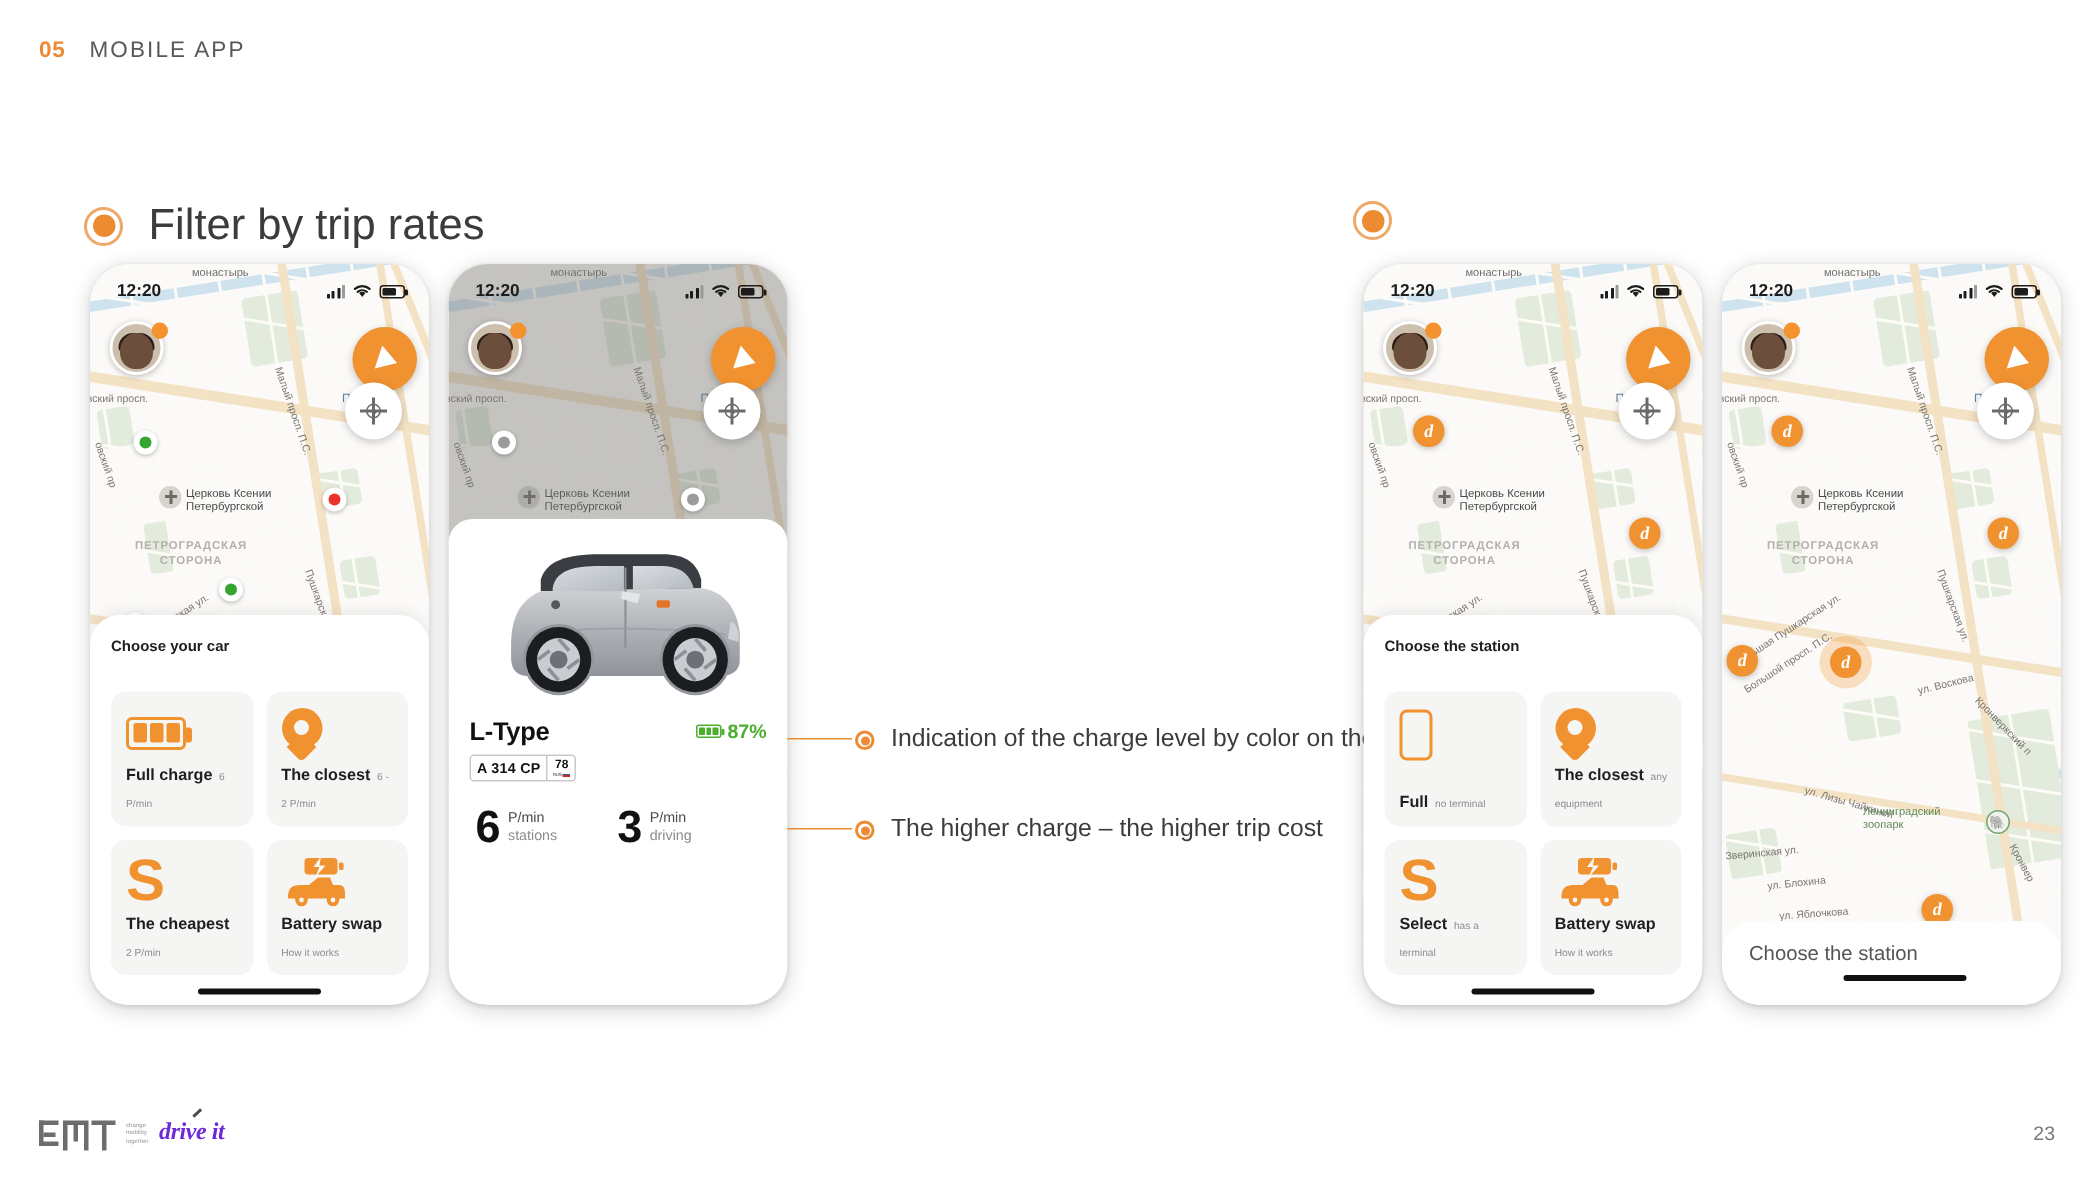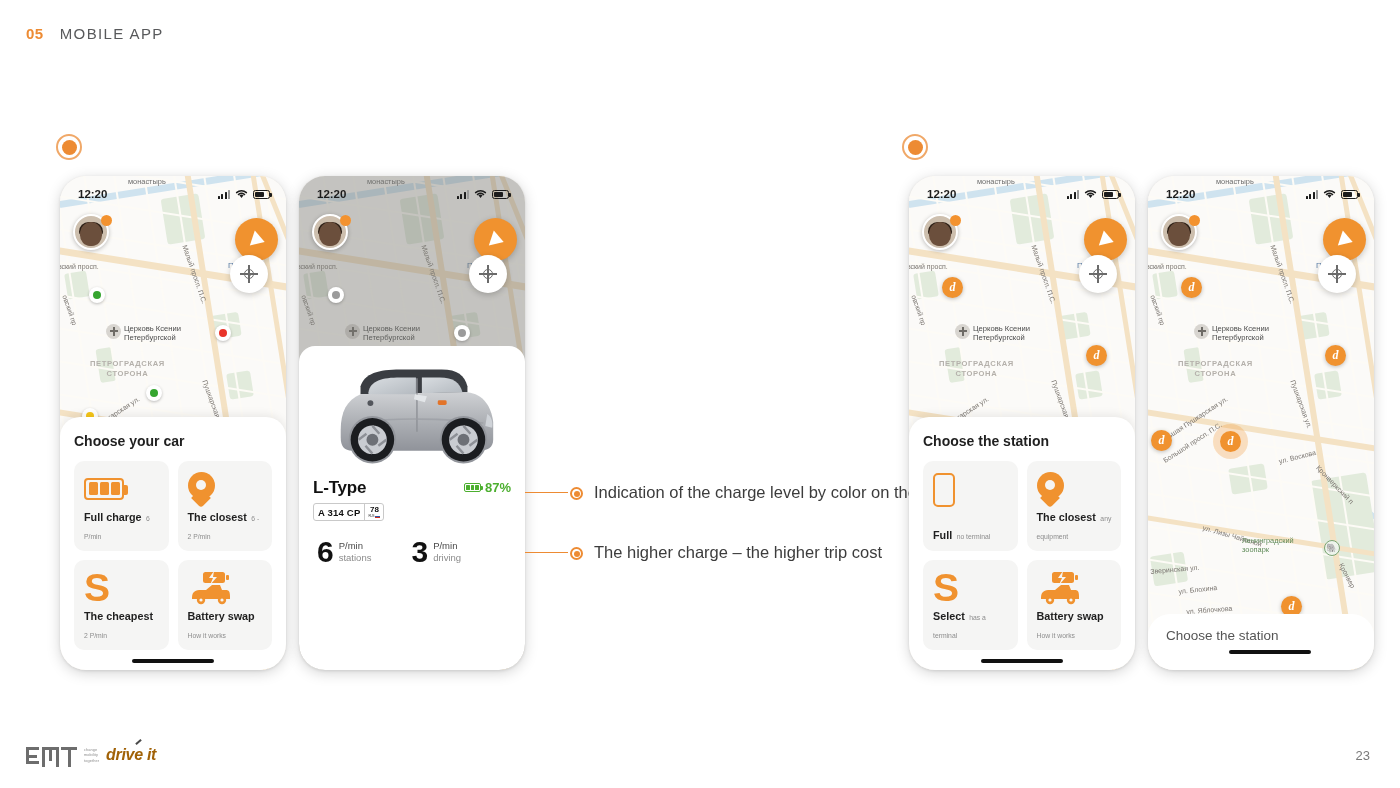--- a/index.html
+++ b/index.html
@@ -126,21 +126,21 @@
     font-style:italic; font-weight:bold; font-family:"Liberation Serif", serif;
     box-shadow:0 1px 4px rgba(0,0,0,.25); }
   .dpin.halo { background:#F0922F; box-shadow:0 0 0 7px rgba(240,146,47,.28); }
 
   
   .sheet {
     position:absolute; left:0; right:0; bottom:0; background:#fff;
     border-radius: 20px 20px 26px 26px; z-index: 60; padding: 16px 14px 0 14px;
     box-shadow: 0 -2px 10px rgba(0,0,0,.08);
   }
-  .sheet-title { font-size: 14px; font-weight: bold; color: #1f1f1f; margin-bottom: 12px; }
+  .sheet-title { font-size: 10px; font-weight: bold; color: #1f1f1f; margin-bottom: 24px; }
   .grid2 { display:grid; grid-template-columns: 1fr 1fr; gap: 9px; }
   .tile { background:#f5f5f4; border-radius: 10px; height: 90px; padding: 9px 9px 8px 10px;
     display:flex; flex-direction:column; justify-content:space-between; }
   .tile .ico { height: 40px; display:flex; align-items:center; }
   .tile .tl { font-size:10.8px; font-weight:bold; color:#1f1f1f; line-height:1.1; }
   .tile .ts { font-size:6.8px; color:#8d8d8d; margin-top:2.5px; }
   .home-ind { width: 82px; height: 4px; border-radius: 2px; background:#111; margin: 9px auto 7px auto; }
 
   
   .ic-battery { width:40px;height:22px;border:2.2px solid #F0922F;border-radius:4px;position:relative;
@@ -207,38 +207,39 @@
   .emt span { display:block; }
   .emt-e { width:13px;height:17px;border:3px solid #6d6d6d;border-right:none;position:relative;}
   .emt-e::after{content:"";position:absolute;left:0;top:5.5px;width:8px;height:3px;background:#6d6d6d;}
   .emt-m { width:17px;height:17px;position:relative;border-top:3px solid #6d6d6d; }
   .emt-m::before{content:"";position:absolute;left:0;top:0;width:3px;height:17px;background:#6d6d6d;}
   .emt-m::after{content:"";position:absolute;right:0;top:0;width:3px;height:17px;background:#6d6d6d;}
   .emt-m i{position:absolute;left:7px;top:0;width:3px;height:11px;background:#6d6d6d;display:block;}
   .emt-t { width:16px;height:17px;position:relative;border-top:3px solid #6d6d6d; }
   .emt-t::after{content:"";position:absolute;left:6.5px;top:0;width:3px;height:17px;background:#6d6d6d;}
   .emt-tag { font-size:3.9px; color:#8d8d8d; line-height:1.45; letter-spacing:.1px; }
-  .driveit { font-size:16px; font-weight:bold; font-style:italic; color:#a16207;
-    font-family:Liberation Sans, sans-serif; letter-spacing:-.3px; position:relative; }
+  .driveit { font-size:16px; font-weight:bold; font-style:italic; color:#6d28d9;
+    font-family:Liberation Serif, serif; letter-spacing:-.3px; position:relative; }
   .driveit .tick { position:absolute; right:14px; top:-5px; width:7px;height:2px;background:#4a4a4a;
     transform:rotate(-42deg); }
   .page-num { position:absolute; right:30px; top:748px; font-size:13px; color:#7a7a7a; }
 </style>
 </head>
 <body>
 
 <div class="slide-header">
   <span class="slide-num">05</span>
   <span class="slide-kicker">MOBILE APP</span>
 </div>
 
 <div class="section-title" id="title-left">
   <span class="bullet-ring">
       <i></i>
     </span>
+  <h2>Filter by trip rates</h2>
 </div>
 <div class="section-title" id="title-right">
   <span class="bullet-ring">
       <i></i>
     </span>
 </div>
 
 <div class="phone" id="phone1">
   <div class="map">
 

